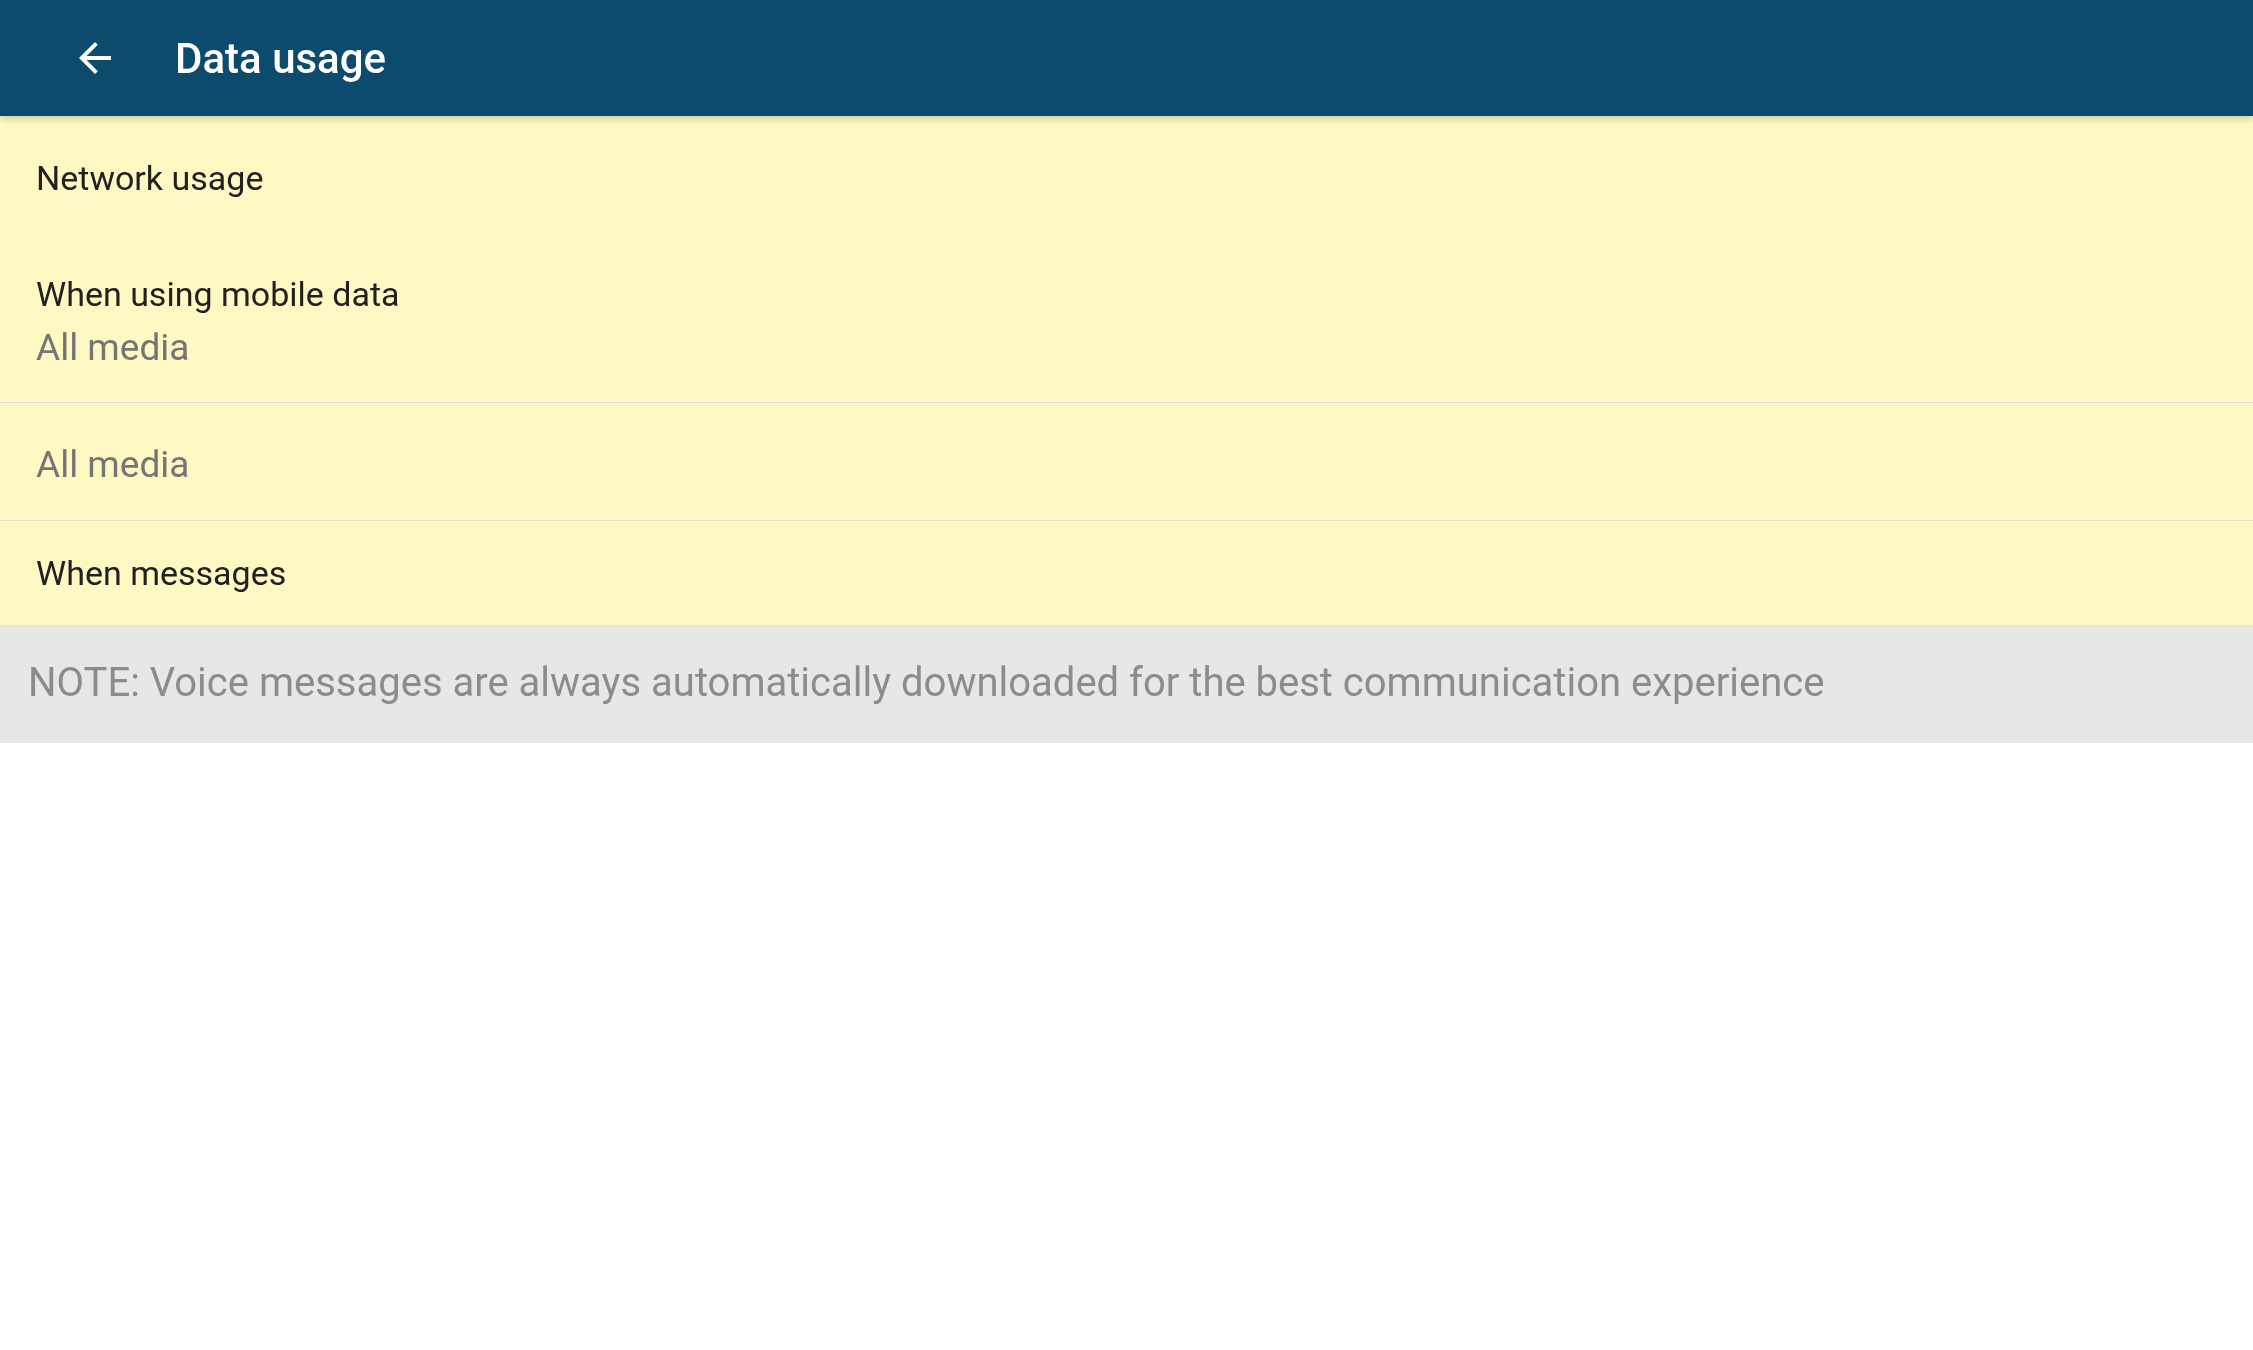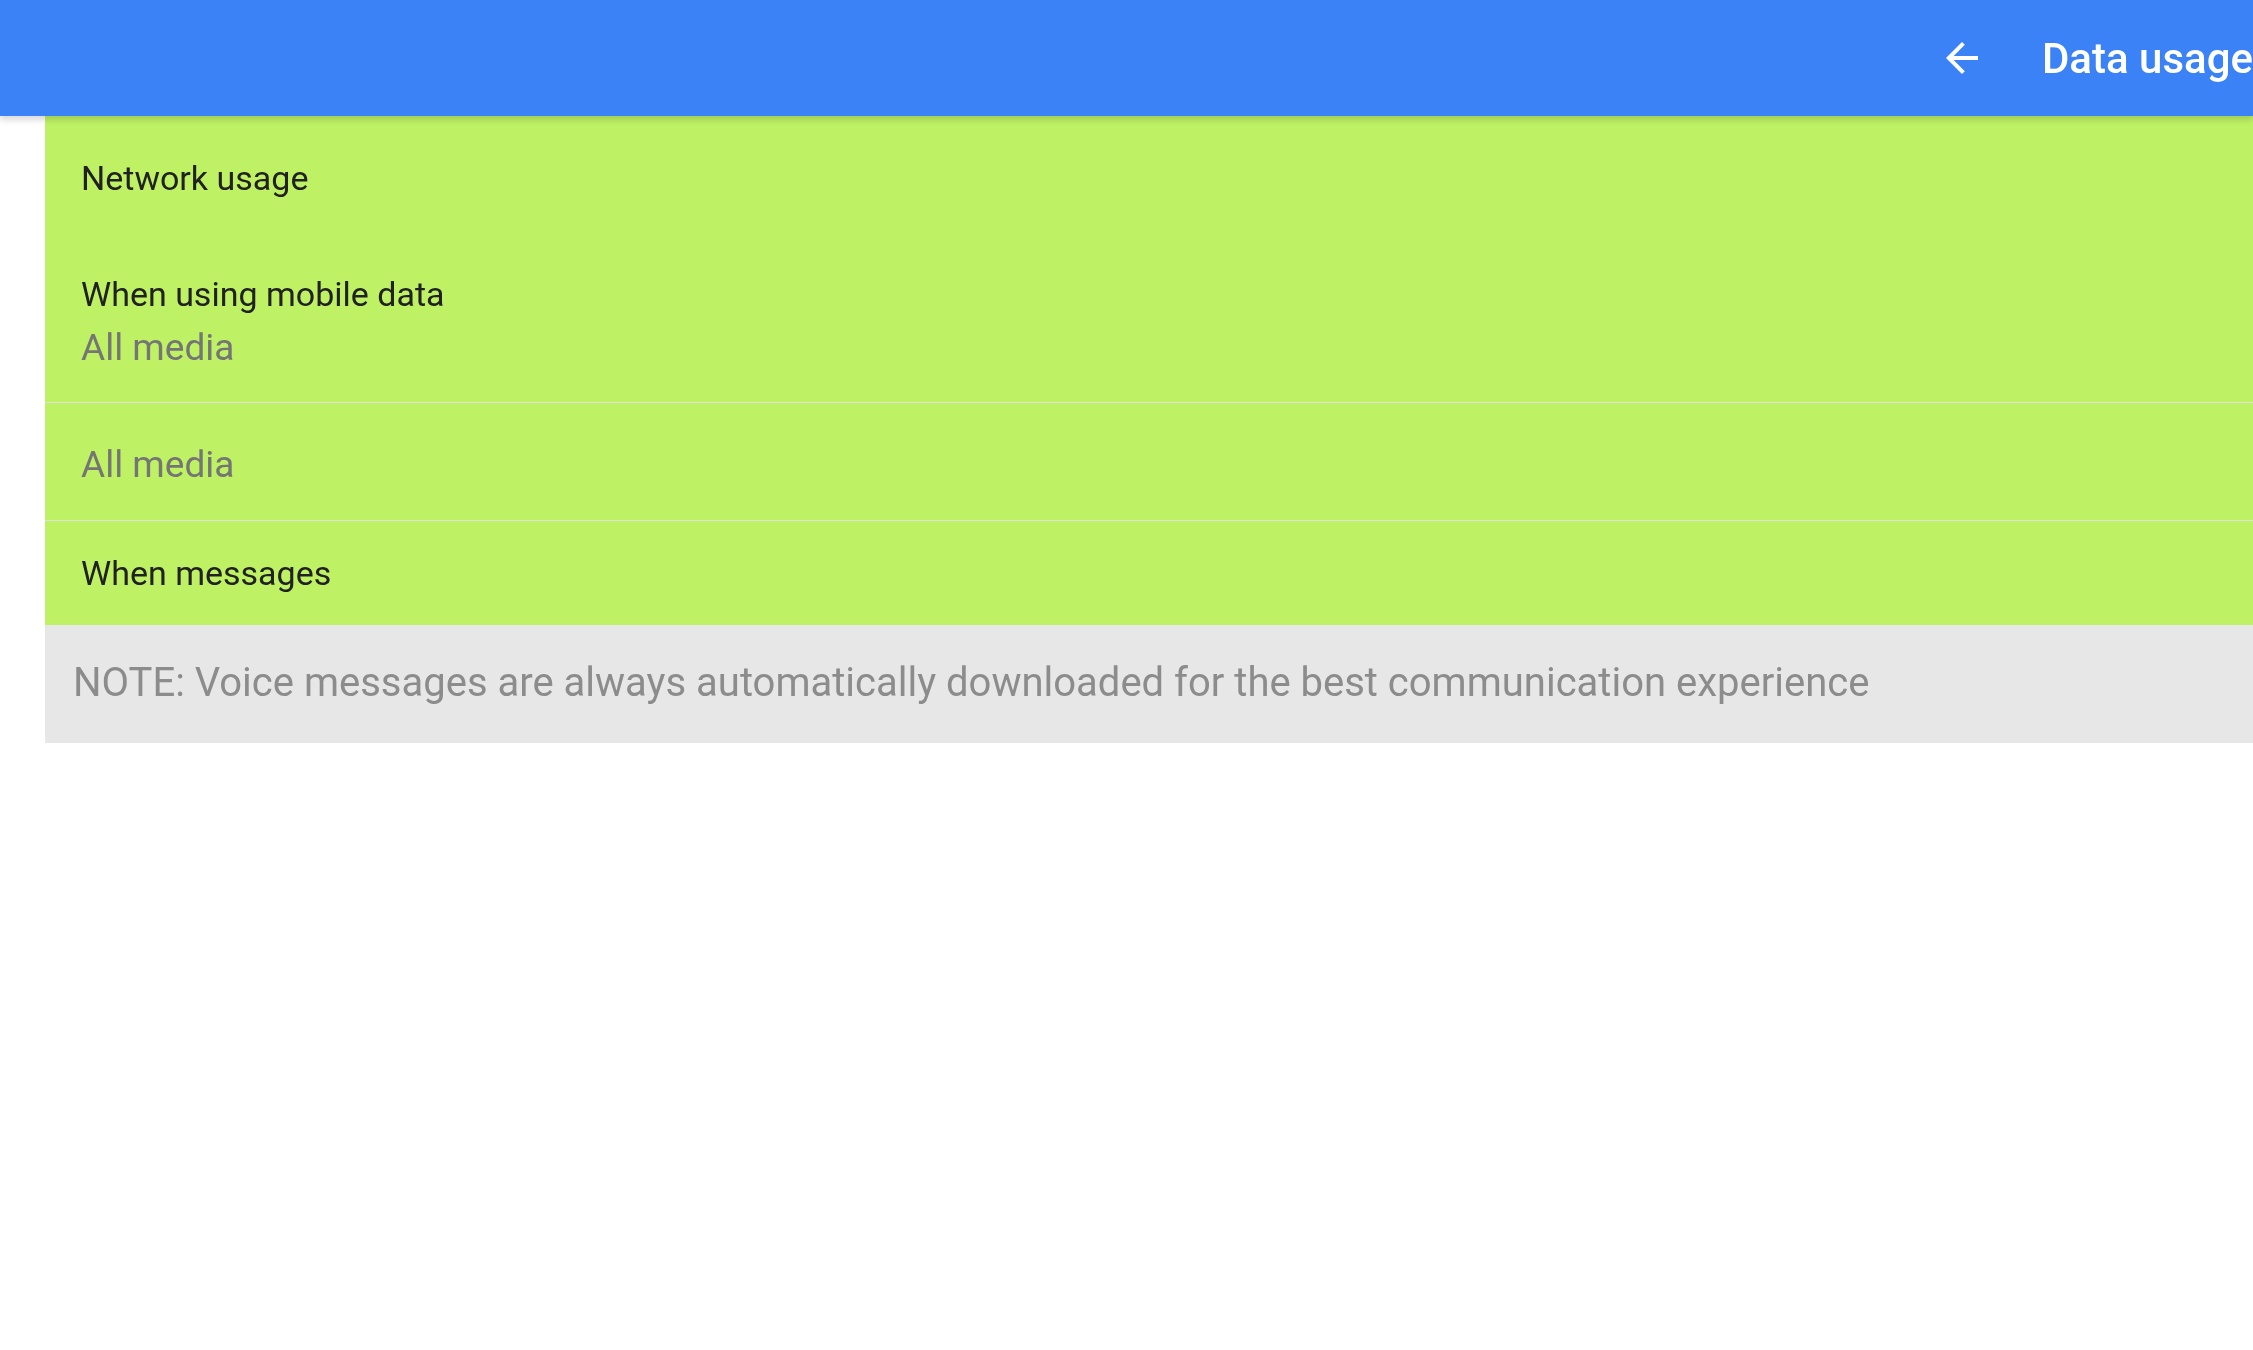--- a/index.html
+++ b/index.html
@@ -8,29 +8,28 @@
       box-sizing: border-box;
     }
     body {
       font-family: Roboto, "Helvetica Neue", Arial, sans-serif;
       background: #ffffff;
       width: 2253px;
       height: 1350px;
       overflow: hidden;
     }
     .app-bar {
-      background: #3b82f6;
+      background: #0c4a6e;
       height: 116px;
       display: flex;
       align-items: center;
-      padding-left: 48px;
+      padding-left: 67px;
       box-shadow: 0 4px 6px rgba(0,0,0,0.15);
       position: relative;
       z-index: 2;
-      justify-content: flex-end;
     }
     .back-button {
       width: 56px;
       height: 56px;
       display: flex;
       align-items: center;
       justify-content: center;
       cursor: pointer;
       margin-right: 52px;
     }
@@ -38,22 +37,21 @@
       width: 48px;
       height: 48px;
       fill: #ffffff;
     }
     .app-title {
       color: #ffffff;
       font-size: 42px;
       font-weight: 500;
     }
     .content {
-      background: #bef264;
-      margin-left: 45px;
+      background: #fef9c3;
     }
     .list-item {
       padding: 30px 36px 30px 36px;
       cursor: pointer;
     }
     .network-usage-item {
       padding-top: 40px;
       padding-bottom: 42px;
     }
     .list-item-title {

